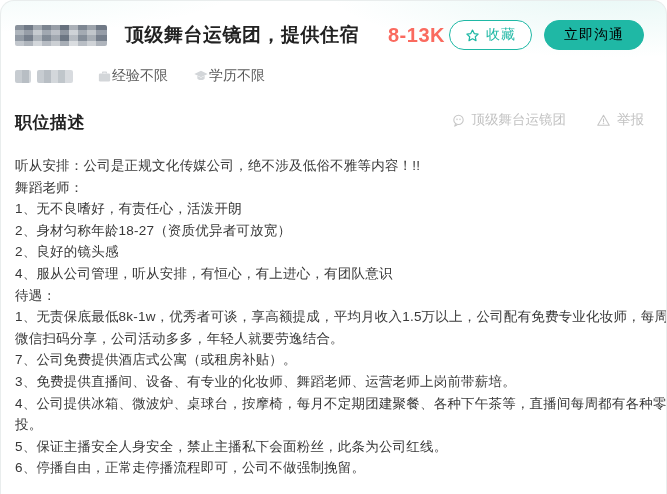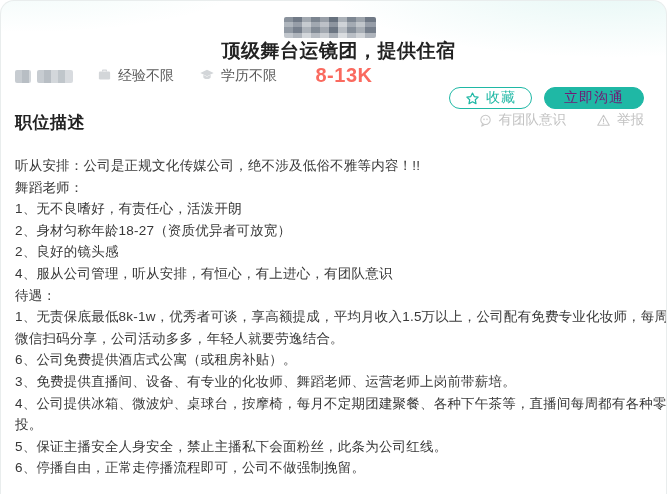--- a/index.html
+++ b/index.html
@@ -14,46 +14,46 @@
     border-radius:14px 14px 0 0;
     overflow:hidden;
     background:
       radial-gradient(420px 110px at 92% -20px, rgba(31,184,165,0.12), rgba(255,255,255,0) 70%),
       radial-gradient(380px 100px at 4% -30px, rgba(31,184,165,0.08), rgba(255,255,255,0) 62%),
       #ffffff;
     padding:16px 22px 0 14px;
   }
 
   
-  .title-row { display:flex; align-items:center; height:36px;flex-direction:column; }
+  .title-row { display:flex; align-items:center; height:36px; }
 
   .blur-company {
     width:92px; height:21px; border-radius:2px; flex:0 0 auto;
     background:
       repeating-linear-gradient(0deg, rgba(255,255,255,0.40) 0 5px, rgba(90,99,110,0.10) 5px 11px, rgba(255,255,255,0.22) 11px 16px, rgba(70,80,92,0.18) 16px 21px),
       repeating-linear-gradient(90deg, #99a1ab 0 9px, #7a8390 9px 18px, #b6bcc3 18px 27px, #87909b 27px 36px, #aab0b8 36px 45px, #6e7885 45px 54px, #c1c6cc 54px 63px, #8a939e 63px 72px, #b0b6bd 72px 81px, #79828f 81px 92px);
   }
 
   .job-title { margin-left:18px; font-size:19px; font-weight:700; color:#222; letter-spacing:0.5px; white-space:nowrap; }
   .salary { margin-left:29px; font-size:20px; font-weight:600; color:#fa6a5f; letter-spacing:0.5px; }
 
   .actions { margin-left:auto; display:flex; align-items:center; gap:12px; }
-  .btn { height:22px; border-radius:16px; display:inline-flex; align-items:center; justify-content:center;
+  .btn { height:30px; border-radius:16px; display:inline-flex; align-items:center; justify-content:center;
          font-size:14px; padding:0 19px; cursor:pointer; letter-spacing:1px; white-space:nowrap; }
   .btn-fav { background:#fff; border:1px solid var(--teal); color:var(--teal); gap:6px; padding:0 15px; }
-  .btn-chat { background:var(--teal); border:1px solid var(--teal); color:#701a75; }
+  .btn-chat { background:var(--teal); border:1px solid var(--teal); color:#000000; }
   .btn-fav svg { display:block; }
 
   
   .meta-row { display:flex; align-items:center; margin-top:13px; height:20px; }
   .blur-loc { display:flex; gap:6px; margin-right:24px; }
   .blur-seg { height:13px; border-radius:2px;
       background: repeating-linear-gradient(90deg,#c7ccd1 0 7px,#b8bec4 7px 14px,#d3d7db 14px 21px,#c0c6cb 21px 28px,#d8dbdf 28px 36px); }
   .blur-seg.s1 { width:16px; } .blur-seg.s2 { width:36px; }
-  .meta-item { display:flex; gap:6px; margin-right:25px; font-size:14px; color:#5b5b5b; }
+  .meta-item { display:flex; align-items:center; margin-right:25px; font-size:14px; color:#5b5b5b; }
   .meta-item svg { display:block; }
 
   
   .section-row { display:flex; align-items:flex-start; margin-top:25px; }
   .section-title { font-size:17px; font-weight:700; color:#222; letter-spacing:0.5px; }
   .section-actions { margin-left:auto; display:flex; align-items:center; gap:30px; }
   .quiet-action { display:flex; align-items:center; gap:6px; font-size:13.5px; color:#c2c2c2; cursor:pointer; white-space:nowrap; }
   .quiet-action svg { display:block; }
 
   
@@ -115,21 +115,21 @@
     <div class="section-actions">
       <div class="quiet-action">
         <span>
           <svg width="15" height="15" viewBox="0 0 24 24" fill="none" stroke="#c6c6c6" stroke-width="1.7" stroke-linecap="round" stroke-linejoin="round">
             <circle cx="12" cy="11" r="7.5"></circle>
             <path d="M7.2 17.5L6 21l3.4-1.9"></path>
             <circle cx="9.6" cy="10.2" r="0.4" fill="#c6c6c6"></circle>
             <circle cx="14.4" cy="10.2" r="0.4" fill="#c6c6c6"></circle>
           </svg>
         </span>
-        <span>有团队意识</span>
+        <span>顶级舞台运镜团</span>
       </div>
       <div class="quiet-action">
         <span>
           <svg width="15" height="15" viewBox="0 0 24 24" fill="none" stroke="#c6c6c6" stroke-width="1.7" stroke-linejoin="round" stroke-linecap="round">
             <path d="M12 3.5L2.8 19.5h18.4L12 3.5z"></path>
             <line x1="12" y1="9.5" x2="12" y2="14"></line>
             <circle cx="12" cy="16.7" r="0.4" fill="#c6c6c6"></circle>
           </svg>
         </span>
         <span>举报</span>
@@ -151,21 +151,21 @@
       <p>2、良好的镜头感</p>
 
       <p>4、服从公司管理，听从安排，有恒心，有上进心，有团队意识</p>
 
       <p>待遇：</p>
 
       <p>1、无责保底最低8k-1w，优秀者可谈，享高额提成，平均月收入1.5万以上，公司配有免费专业化妆师，每周有固</p>
 
       <p>微信扫码分享，公司活动多多，年轻人就要劳逸结合。</p>
 
-      <p>6、公司免费提供酒店式公寓（或租房补贴）。</p>
+      <p>7、公司免费提供酒店式公寓（或租房补贴）。</p>
 
       <p>3、免费提供直播间、设备、有专业的化妆师、舞蹈老师、运营老师上岗前带薪培。</p>
 
       <p>4、公司提供冰箱、微波炉、桌球台，按摩椅，每月不定期团建聚餐、各种下午茶等，直播间每周都有各种零食空</p>
 
       <p>投。</p>
 
       <p>5、保证主播安全人身安全，禁止主播私下会面粉丝，此条为公司红线。</p>
 
       <p>6、停播自由，正常走停播流程即可，公司不做强制挽留。</p>

